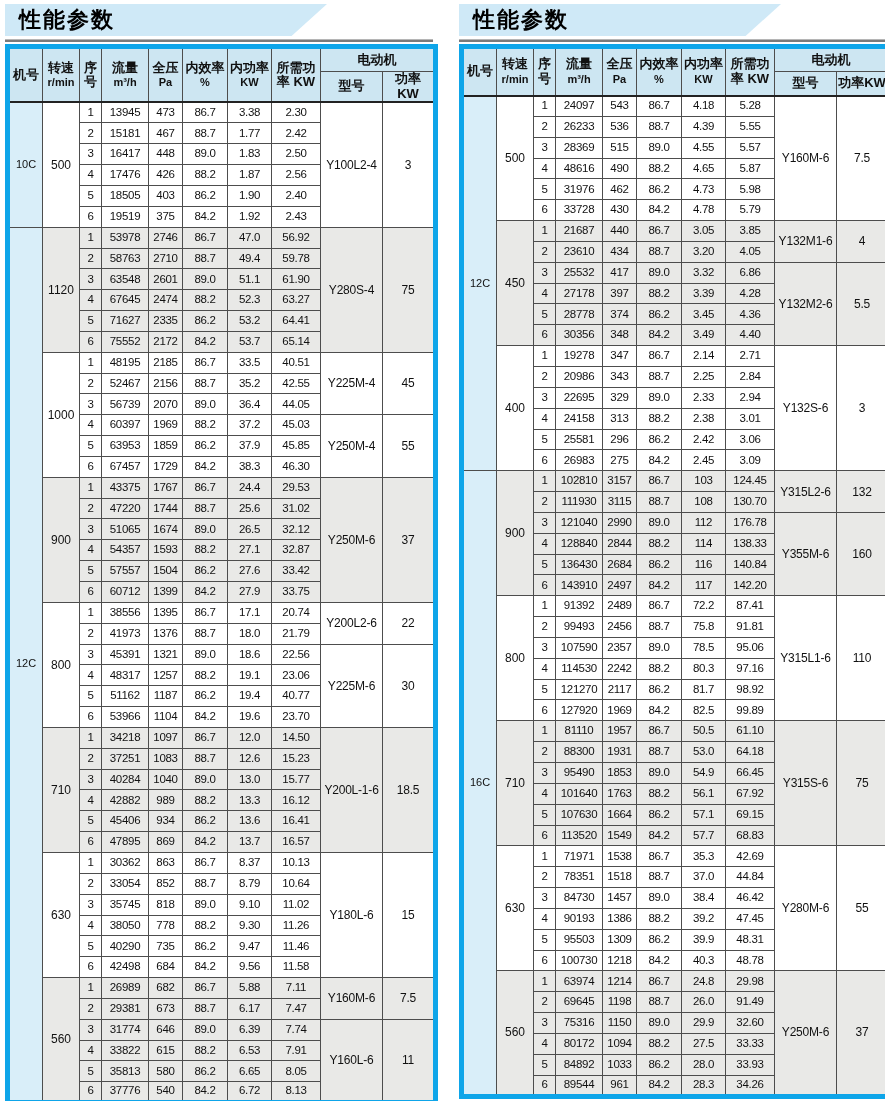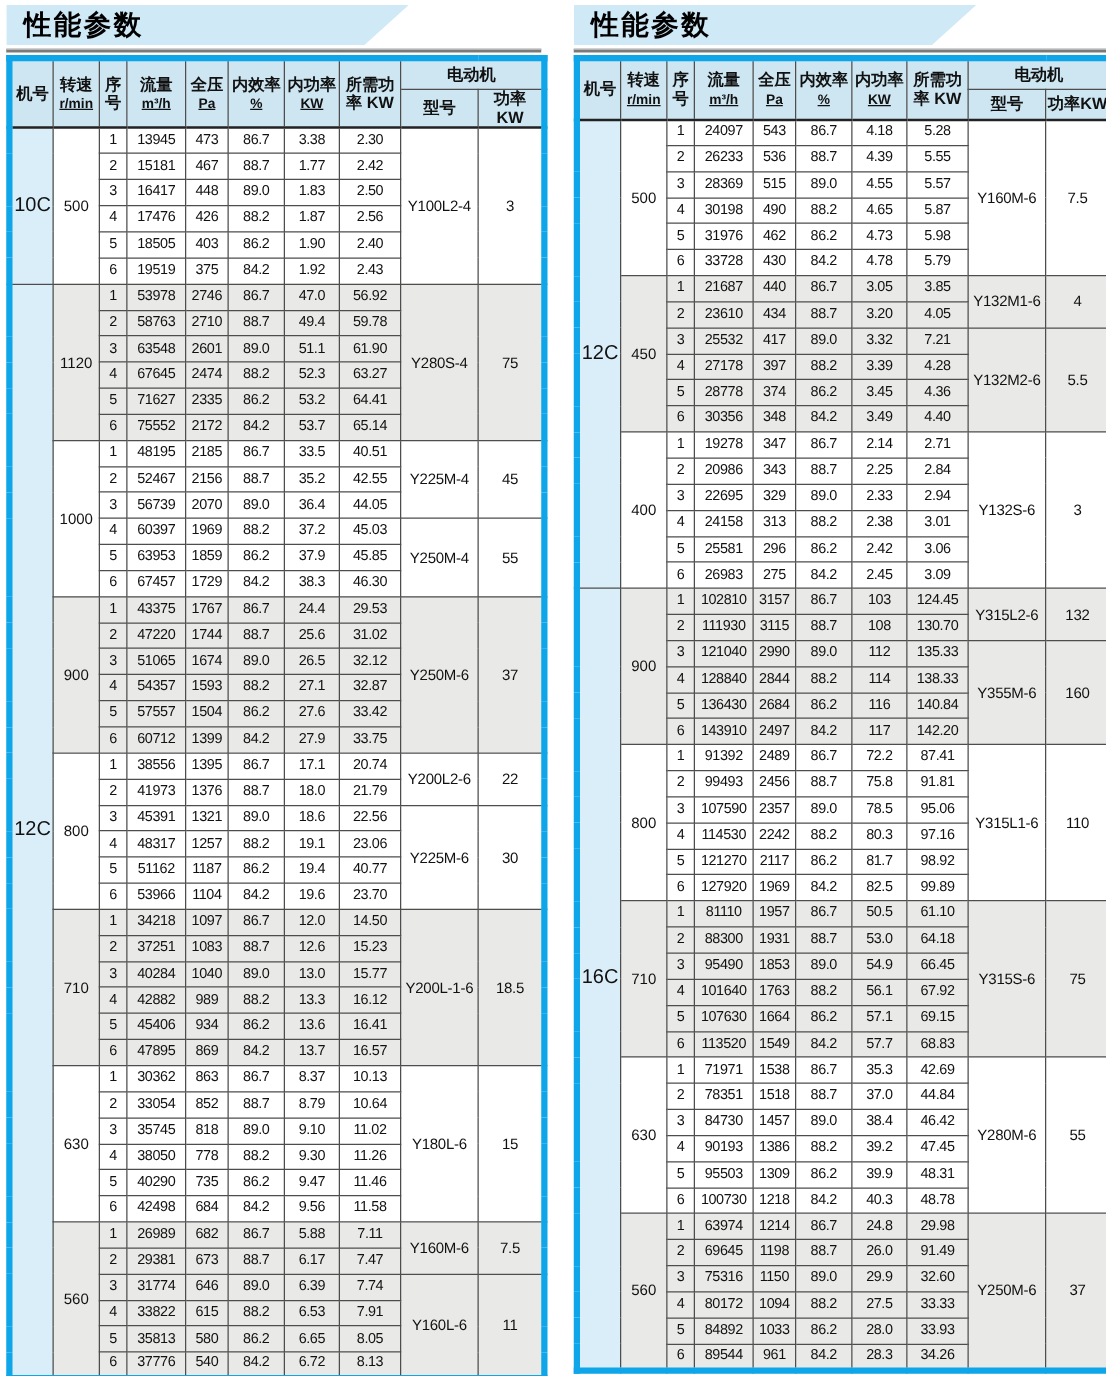--- a/index.html
+++ b/index.html
@@ -38,26 +38,26 @@
     border:1px solid var(--border);
     text-align:center;vertical-align:middle;padding:0;
   }
   thead th{
     background:var(--header-bg);
     font-size:13px;font-weight:bold;line-height:1.12;
     height:25px;
   }
   thead tr:last-child th{height:24px;}
   thead tr:last-child th, thead th[rowspan]{border-bottom:2px solid #222;}
-  th .sub{font-size:11px;font-weight:bold;text-decoration:underline;}
+  th .sub{font-size:11px;font-weight:bold;}
   tbody td{
     font-size:11.5px;height:20.85px;line-height:1;letter-spacing:-0.3px;
     background:#fff;
   }
-  tbody td.machine{background:var(--machine-col-bg);font-size:16px;letter-spacing:0;}
+  tbody td.machine{background:var(--machine-col-bg);font-size:11px;letter-spacing:0;}
   tbody td.speed{font-size:12px;letter-spacing:0;margin-top:12px;}
   tbody td.motor{font-size:12px;letter-spacing:-0.2px;}
   tbody tr.shade td{background:var(--shade-bg);}
   tbody tr.shade td.machine{background:var(--machine-col-bg);}
 </style>
 </head>
 <body>
 
 <div class="page">
 
@@ -578,21 +578,21 @@
           <tr>
             <td>3</td>
             <td>28369</td>
             <td>515</td>
             <td>89.0</td>
             <td>4.55</td>
             <td>5.57</td>
           </tr>
           <tr>
             <td>4</td>
-            <td>30198</td>
+            <td>48616</td>
             <td>490</td>
             <td>88.2</td>
             <td>4.65</td>
             <td>5.87</td>
           </tr>
           <tr>
             <td>5</td>
             <td>31976</td>
             <td>462</td>
             <td>86.2</td>
@@ -625,21 +625,21 @@
             <td>88.7</td>
             <td>3.20</td>
             <td>4.05</td>
           </tr>
           <tr class="shade">
             <td>3</td>
             <td>25532</td>
             <td>417</td>
             <td>89.0</td>
             <td>3.32</td>
-            <td>7.21</td>
+            <td>6.86</td>
             <td class="motor" rowspan="4">Y132M2-6</td>
             <td class="motor" rowspan="4">5.5</td>
           </tr>
           <tr class="shade">
             <td>4</td>
             <td>27178</td>
             <td>397</td>
             <td>88.2</td>
             <td>3.39</td>
             <td>4.28</td>
@@ -730,21 +730,21 @@
             <td>88.7</td>
             <td>108</td>
             <td>130.70</td>
           </tr>
           <tr class="shade">
             <td>3</td>
             <td>121040</td>
             <td>2990</td>
             <td>89.0</td>
             <td>112</td>
-            <td>135.33</td>
+            <td>176.78</td>
             <td class="motor" rowspan="4">Y355M-6</td>
             <td class="motor" rowspan="4">160</td>
           </tr>
           <tr class="shade">
             <td>4</td>
             <td>128840</td>
             <td>2844</td>
             <td>88.2</td>
             <td>114</td>
             <td>138.33</td>

